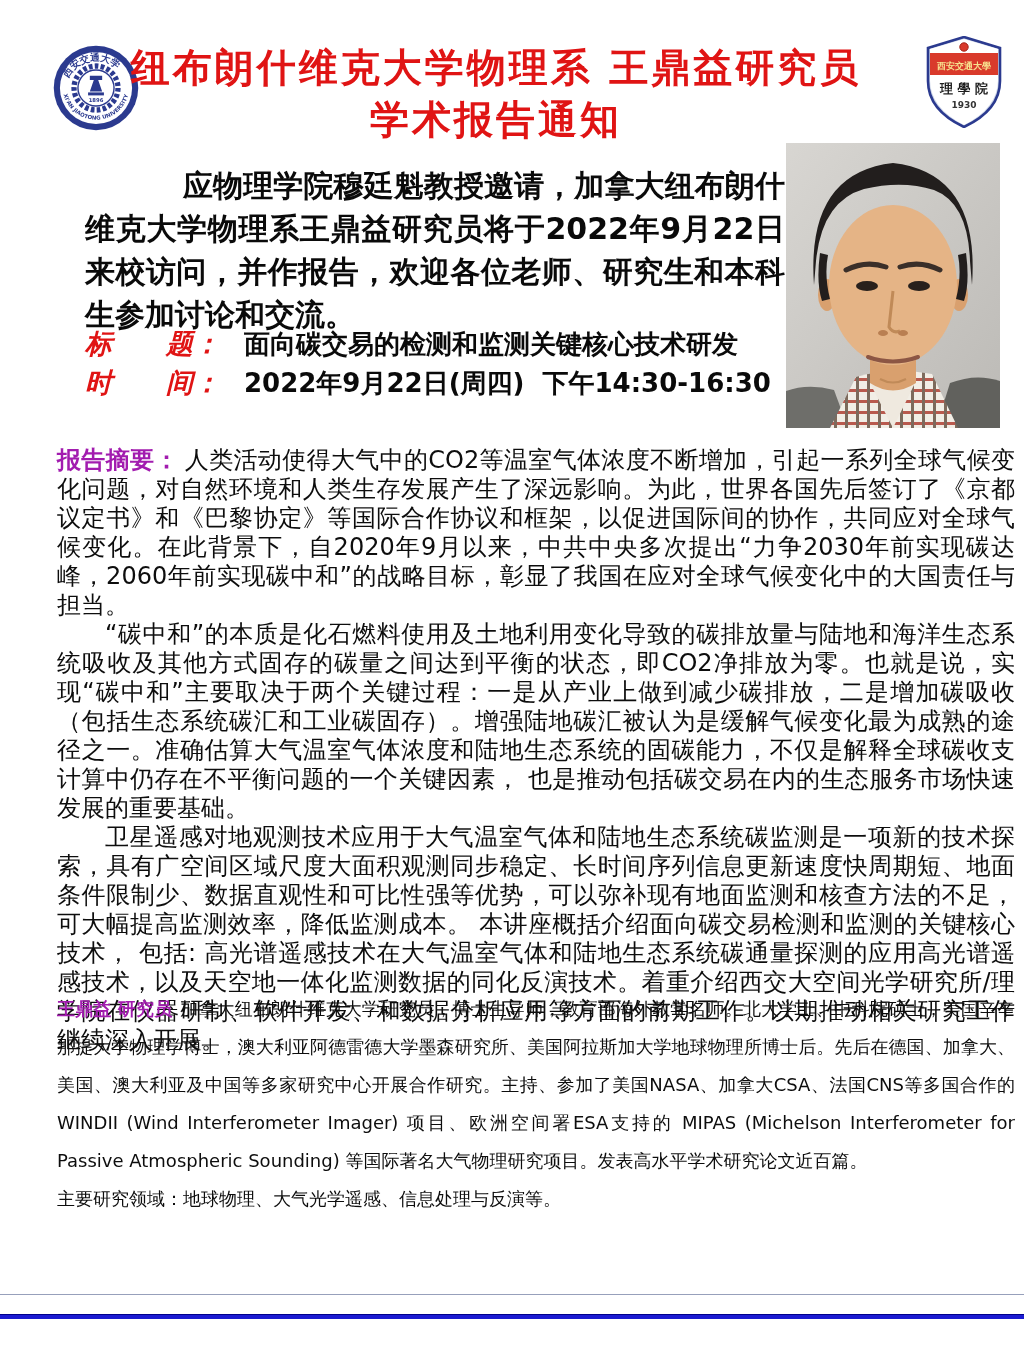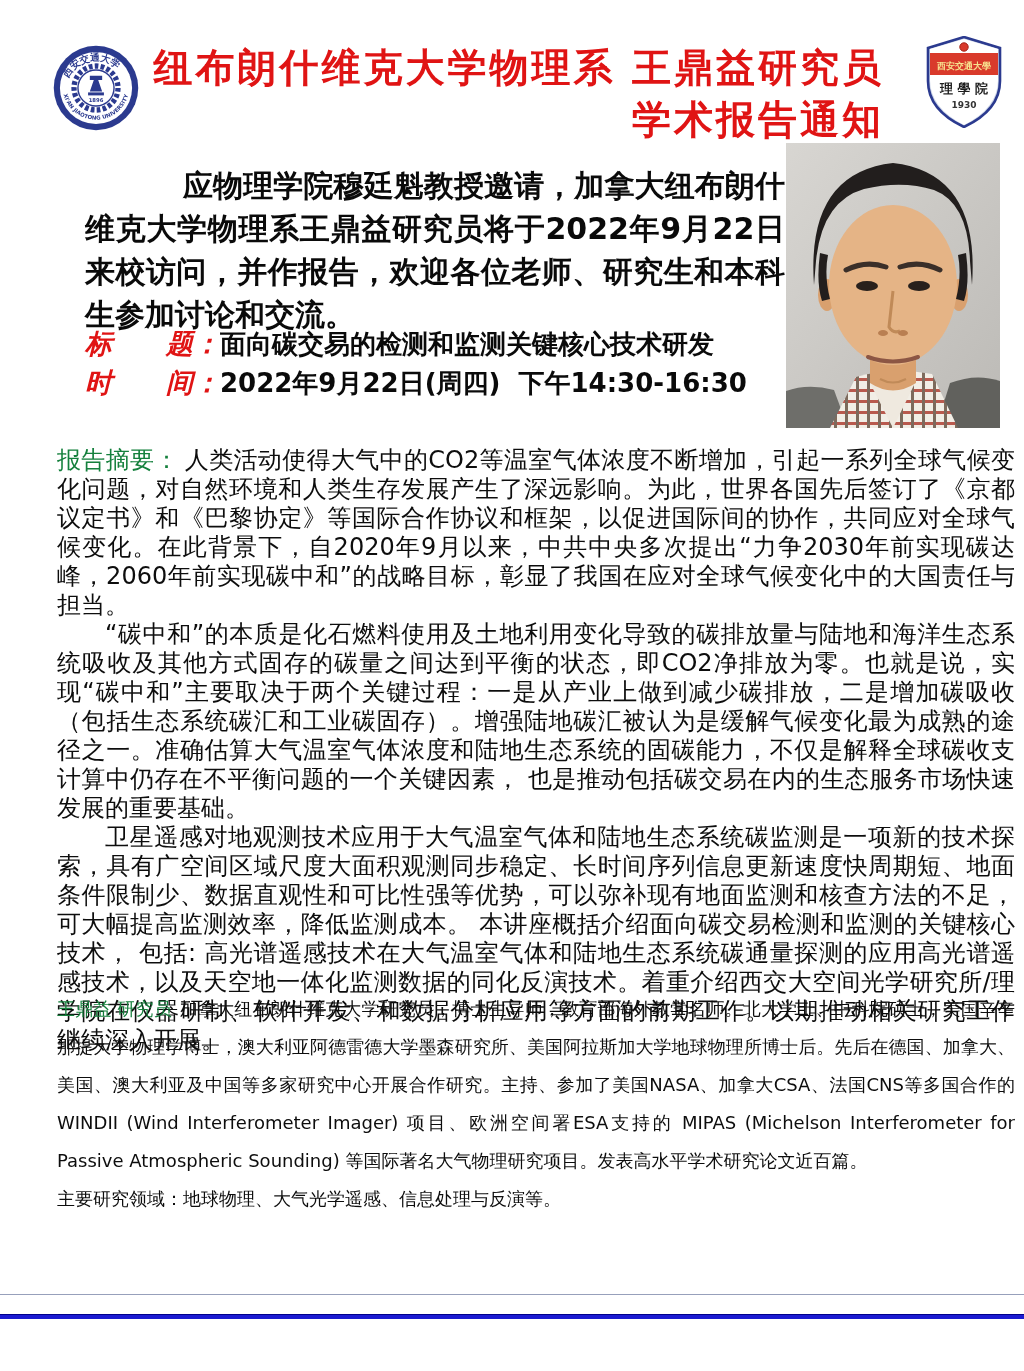--- a/index.html
+++ b/index.html
@@ -4,43 +4,43 @@
 <style>
   html,body { margin:0; padding:0; background:#888; }
   .page {
     position:relative; width:1024px; height:1371px; margin:0 auto;
     background:#ffffff; overflow:hidden;
     font-family:"DejaVu Sans", sans-serif; color:#111;
   }
   
   .logo { position:absolute; left:52px; top:42px; width:88px; height:92px; }
   .badge { position:absolute; left:926px; top:36px; width:76px; height:92px; }
-  .title-wrap { position:absolute; left:140px; top:42px; width:744px; text-align:right; }
+  .title-wrap { position:absolute; left:124px; top:42px; width:744px; text-align:center; }
   .title-line { font-size:39px; line-height:52px; font-weight:bold; color:#e01414; letter-spacing:3px; }
   
   .intro {
     position:absolute; left:85px; top:164px; width:700px;
     font-size:30px; line-height:43px; font-weight:bold; color:#0a0a0a;
     text-align:justify; text-indent:98px;
   }
   
   .details { position:absolute; left:85px; top:326px; width:720px; }
   .detail-row { display:flex; align-items:baseline; height:39px; font-weight:bold; }
   .detail-label { color:#e01414; font-size:27px; white-space:pre;font-style:italic; }
-  .detail-value { color:#0a0a0a; font-size:26px; margin-left:0; white-space:pre; }
+  .detail-value { color:#0a0a0a; font-size:26px; margin-left:24px; white-space:pre; }
   
   .photo { position:absolute; left:786px; top:143px; width:214px; height:285px; }
   
   .abstract {
     position:absolute; left:57px; top:446px; width:958px;
     font-size:24px; line-height:29px; text-align:justify; color:#0d0d0d;
   }
   .abstract p { margin:0; }
   .abstract p.indent { text-indent:2em; }
-  .red { color:#15803d; font-weight:normal; }
+  .red { color:#a21caf; font-weight:bold; }
   .abs-label { margin-right:6px; }
   
   .bio {
     position:absolute; left:57px; top:990px; width:958px;
     font-size:18px; line-height:38px; text-align:justify; color:#0d0d0d;
   }
   .bio p { margin:0; }
   .bio-name { margin-right:8px; }
   
   .footer-line-thin { position:absolute; left:0; top:1294px; width:1024px; height:1px; background:#97a0bb; }

